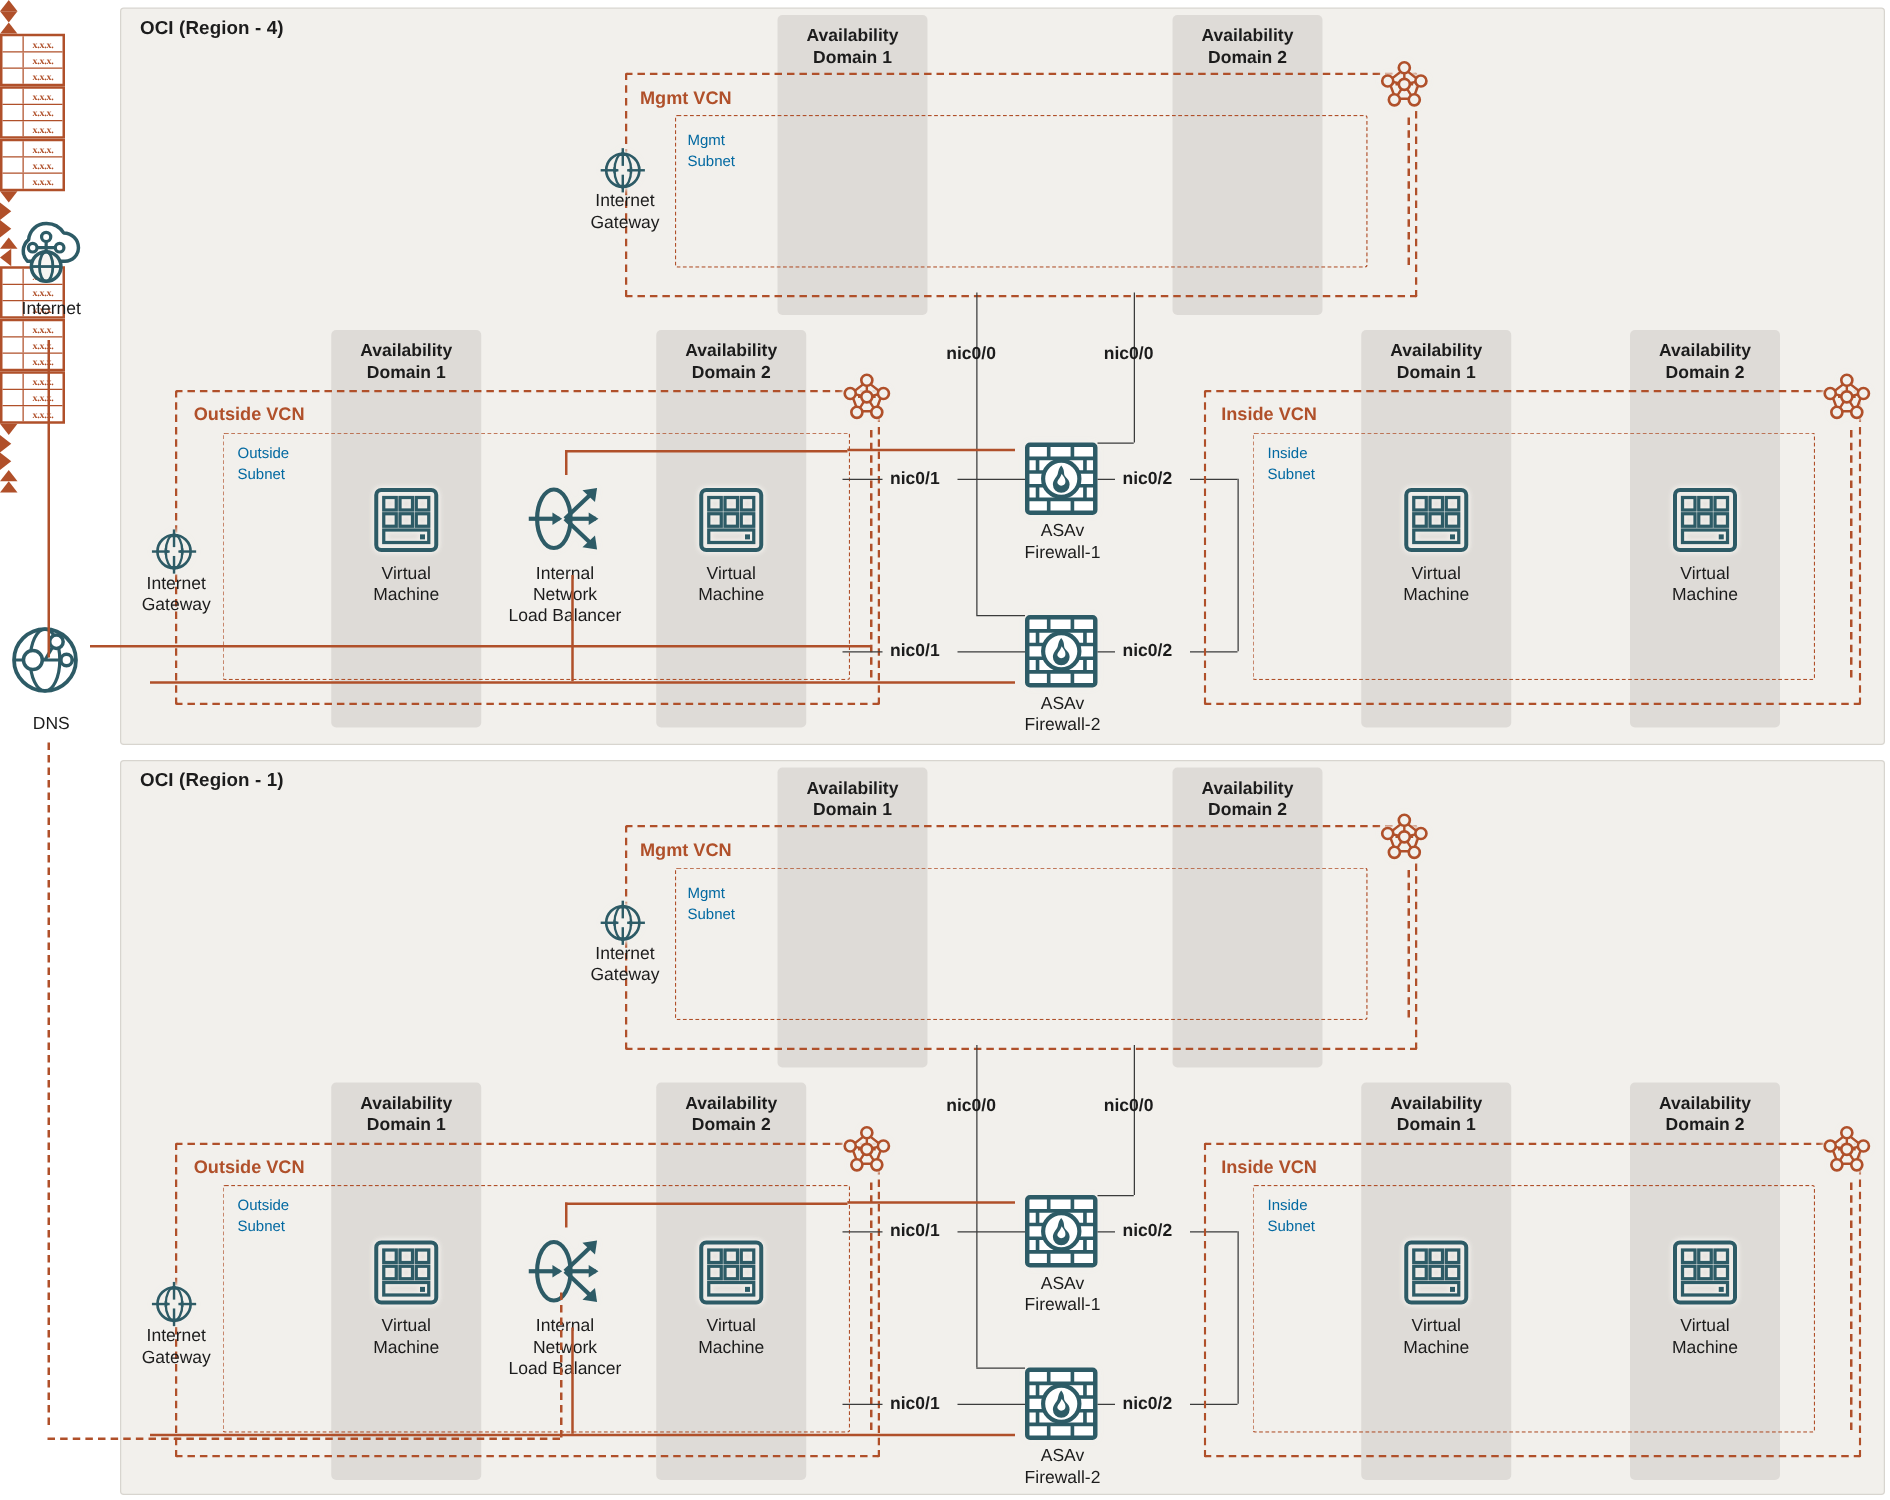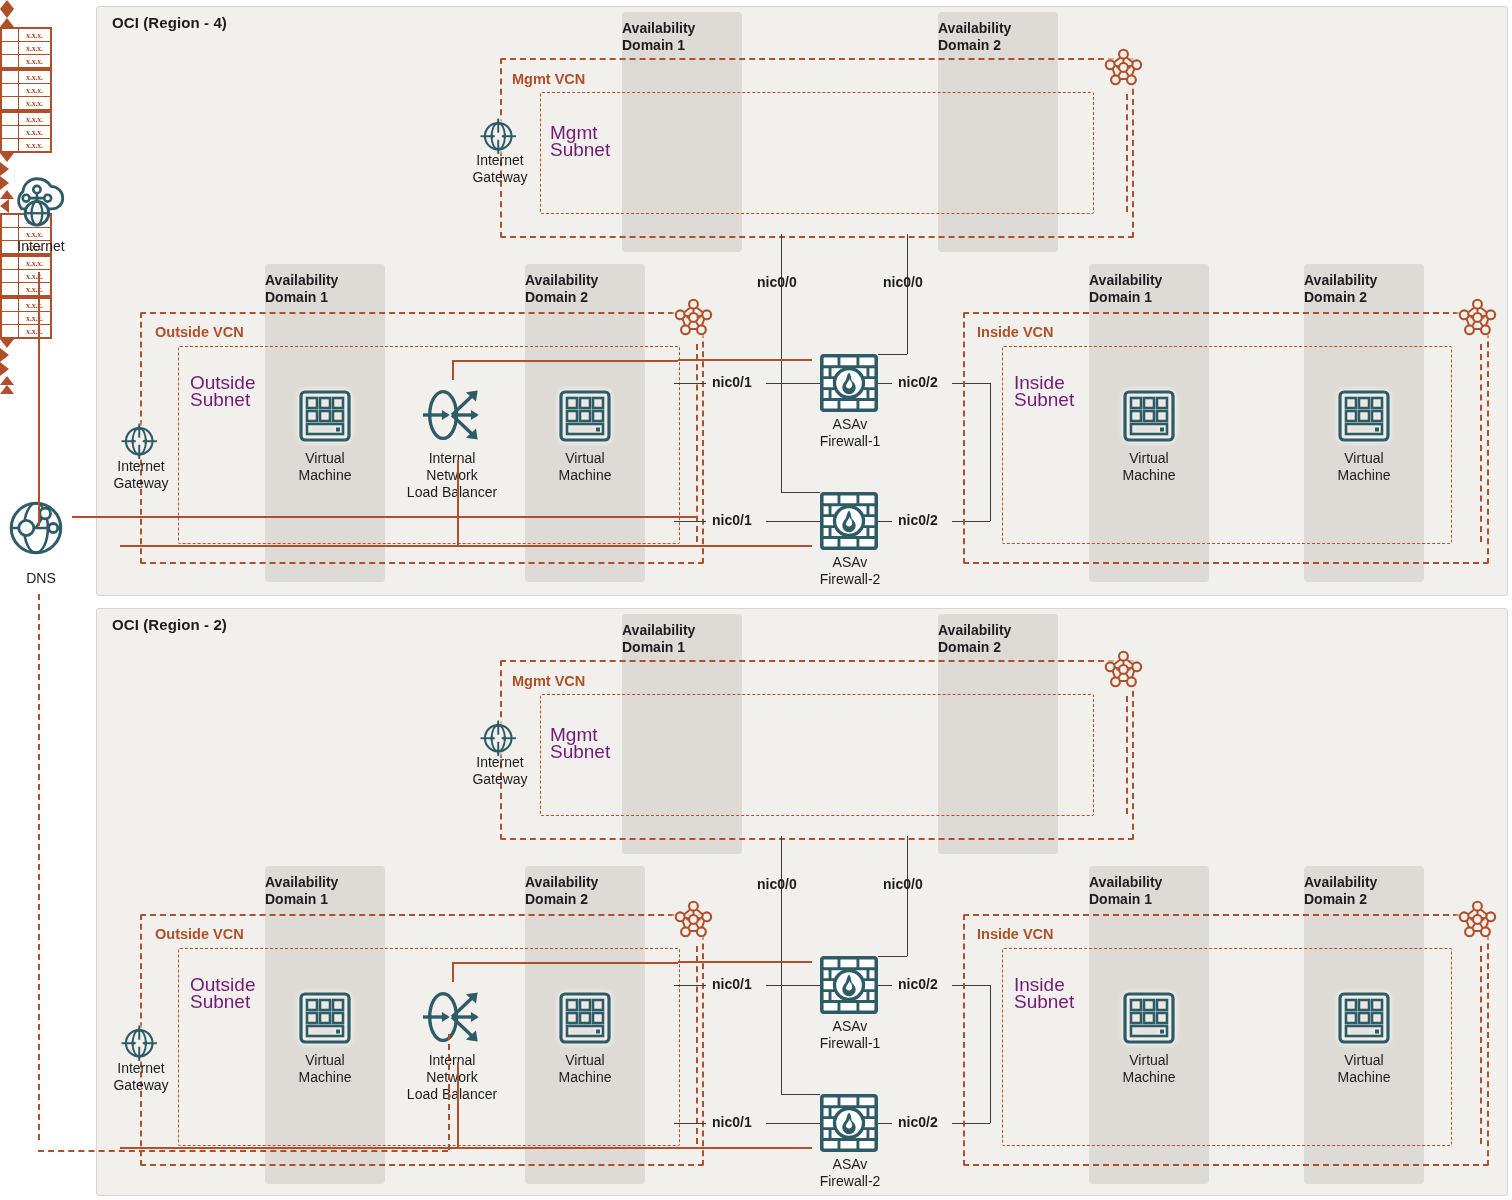--- a/index.html
+++ b/index.html
@@ -4,26 +4,26 @@
 <title>OCI Multi-Region ASAv Firewall Architecture</title>
 <style>
   html,body{margin:0;padding:0;background:#ffffff;}
   body{font-family:"Liberation Sans",sans-serif;}
   #canvas{position:relative;width:1512px;height:1200px;background:#ffffff;overflow:hidden;}
 
   .region{position:absolute;background:#f2f0ec;border:1px solid #d8d5cf;border-radius:3px;}
   .region-title{position:absolute;font-weight:bold;font-size:15px;color:#1c1c1c;letter-spacing:.1px;white-space:nowrap;}
 
   .ad-col{position:absolute;background:#dedbd7;border-radius:4px;}
-  .ad-label{position:absolute;text-align:left;font-weight:bold;font-size:14px;line-height:17px;color:#1c1c1c;white-space:nowrap;}
+  .ad-label{position:absolute;text-align:center;font-weight:bold;font-size:14px;line-height:17px;color:#1c1c1c;white-space:nowrap;}
 
   .vcn-box{position:absolute;border:2.5px dashed #b0502a;border-radius:2px;}
   .subnet-box{position:absolute;border:1.6px dashed #b0502a;border-radius:2px;}
   .vcn-label{position:absolute;font-weight:bold;font-size:14.5px;color:#b0502a;white-space:nowrap;}
-  .subnet-label{position:absolute;font-size:19px;line-height:17px;color:#701a75;white-space:nowrap;margin-top:20px;}
+  .subnet-label{position:absolute;font-size:12px;line-height:17px;color:#0369a1;white-space:nowrap;}
   .node-label{position:absolute;text-align:center;font-size:14px;line-height:17px;color:#1c1c1c;white-space:nowrap;}
   .nic-label{position:absolute;font-weight:bold;font-size:14px;color:#1c1c1c;white-space:nowrap;}
 
   .line-h{position:absolute;height:0;border-top:1.6px solid #3b3b3b;}
   .line-v{position:absolute;width:0;border-left:1.6px solid #3b3b3b;}
   .oline-h{position:absolute;height:0;border-top:2px solid #b0502a;}
   .oline-v{position:absolute;width:0;border-left:2px solid #b0502a;}
   .odash-h{position:absolute;height:0;border-top:2.2px dashed #b0502a;}
   .odash-v{position:absolute;width:0;border-left:2.2px dashed #b0502a;}
 
@@ -311,21 +311,21 @@
     <div class="oline-h" style="left: 678px; top: 359px; width: 134px;"></div>
     <div style="left: 806px; top: 352px; width: 0px; height: 0px; border-top: 7px solid transparent; border-bottom: 7px solid transparent; border-left: 9px solid rgb(176, 80, 42);"></div>
     <div class="oline-h" style="left: 120px; top: 545px; width: 692px;"></div>
     <div style="left: 806px; top: 538px; width: 0px; height: 0px; border-top: 7px solid transparent; border-bottom: 7px solid transparent; border-left: 9px solid rgb(176, 80, 42);"></div>
     <div class="oline-v" style="left: 457px; top: 460px; height: 85px;"></div>
     <div style="left: 450px; top: 454px; width: 0px; height: 0px; border-left: 7px solid transparent; border-right: 7px solid transparent; border-bottom: 9px solid rgb(176, 80, 42);"></div>
     <div class="oline-h" style="left: 72px; top: 516px; width: 128px;"></div>
     <div class="oline-h" style="left: 200px; top: 516px; width: 496px;"></div>
     <div style="left: 66px; top: 509px; width: 0px; height: 0px; border-top: 7px solid transparent; border-bottom: 7px solid transparent; border-right: 9px solid rgb(176, 80, 42);"></div>
     <div class="region" style="left: 96px; top: 608px; width: 1410px; height: 586px;"></div>
-    <div class="region-title" style="left: 112px; top: 616px;">OCI (Region - 2)</div>
+    <div class="region-title" style="left: 112px; top: 616px;">OCI (Region - 1)</div>
     <div class="ad-col" style="left: 622px; top: 614px; width: 120px; height: 240px;"></div>
     <div class="ad-col" style="left: 938px; top: 614px; width: 120px; height: 240px;"></div>
     <div class="ad-label" style="left: 622px; top: 622px; width: 120px;"><span>Availability</span><br><span>Domain 1</span></div>
     <div class="ad-label" style="left: 938px; top: 622px; width: 120px;"><span>Availability</span><br><span>Domain 2</span></div>
     <div class="vcn-box" style="left: 500px; top: 660px; width: 630px; height: 176px;"></div>
     <div class="subnet-box" style="left: 540px; top: 694px; width: 552px; height: 120px;"></div>
     <div class="vcn-label" style="left: 512px; top: 673px;">Mgmt VCN</div>
     <div class="subnet-label" style="left: 550px; top: 706px;"><span>Mgmt</span><br><span>Subnet</span></div>
     <div class="icon-wrap" style="left: 477px; top: 717px; width: 46px; height: 46px;">
       <svg width="46" height="46" viewBox="0 0 52 52" class="halo">

